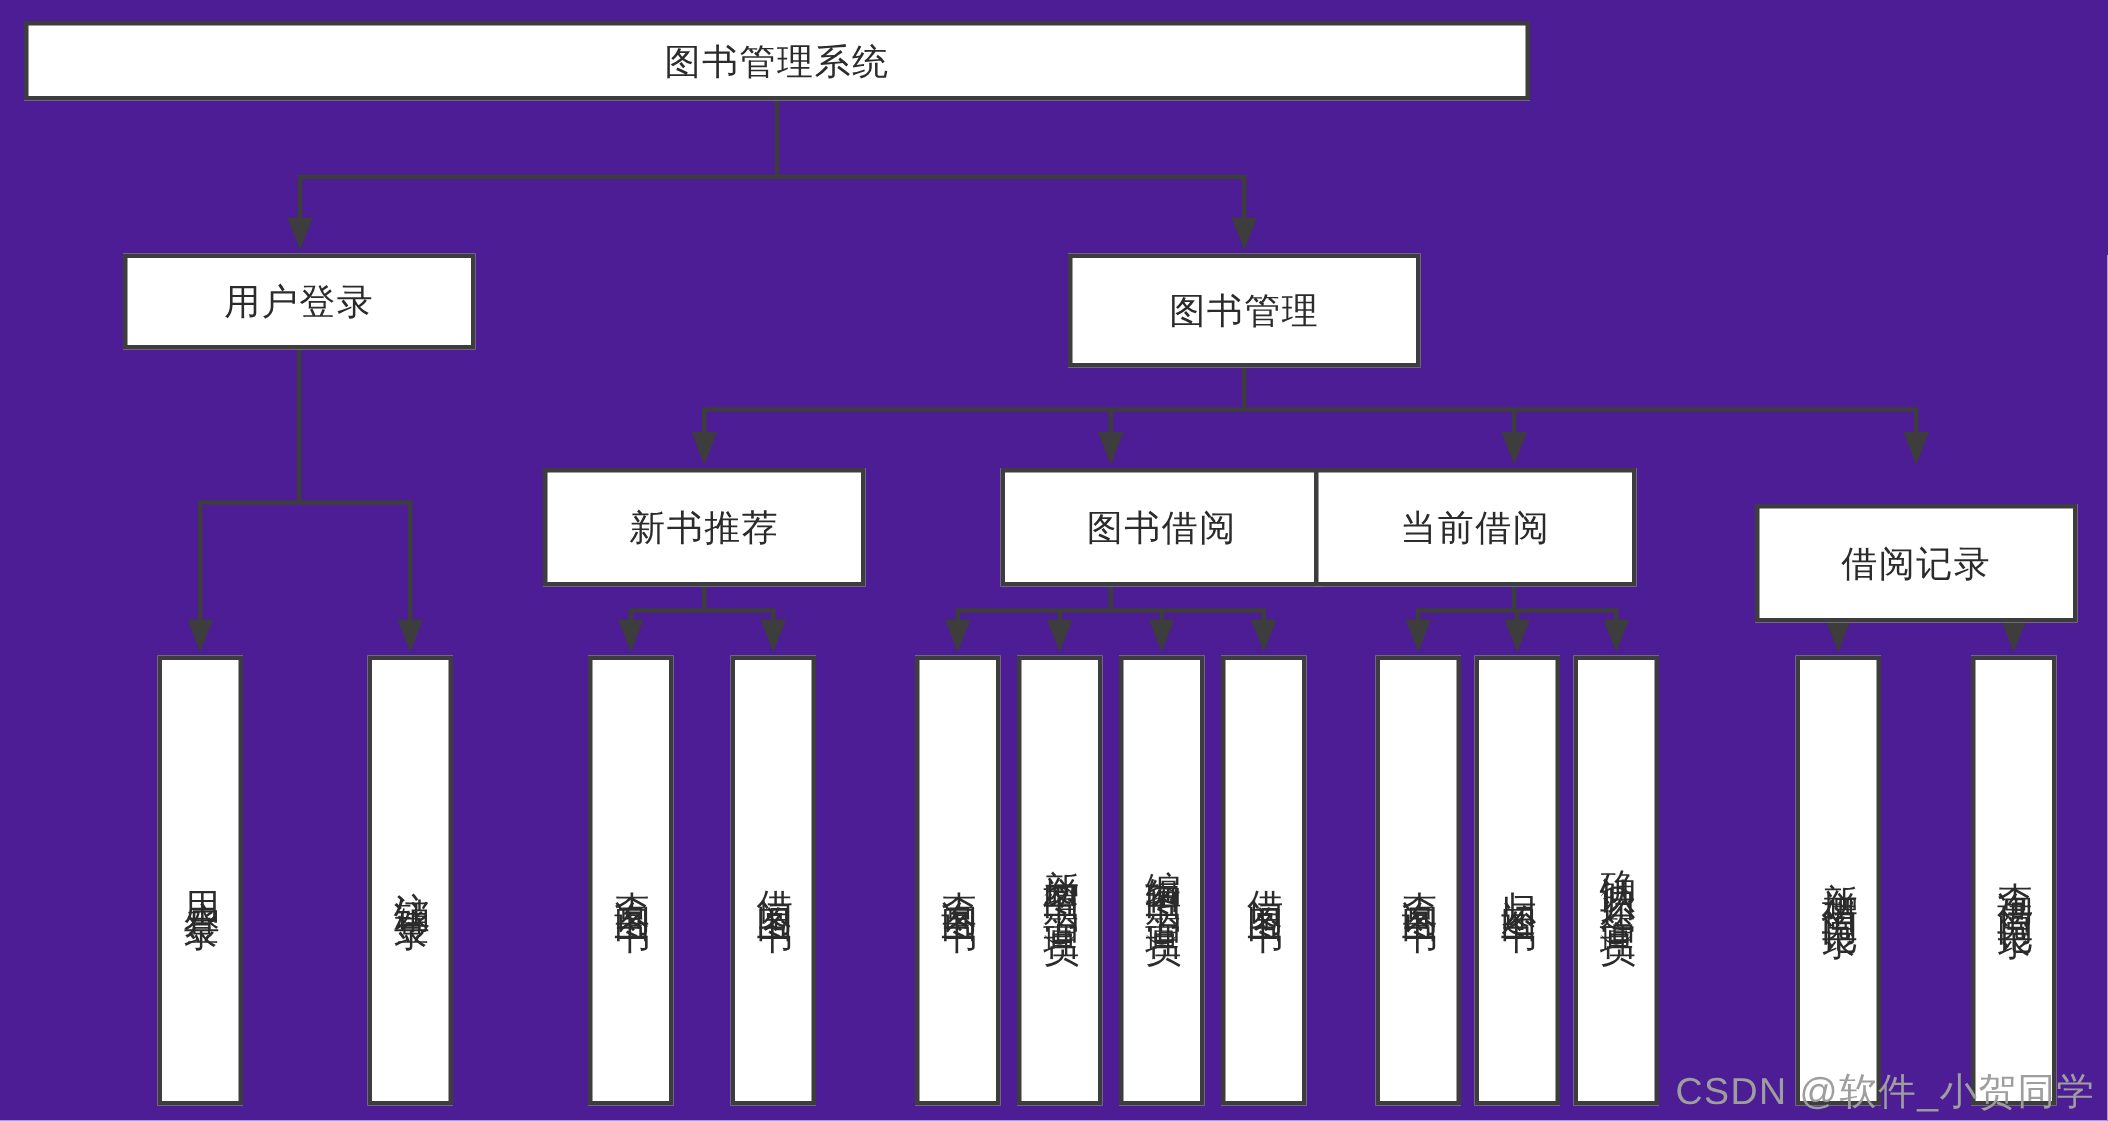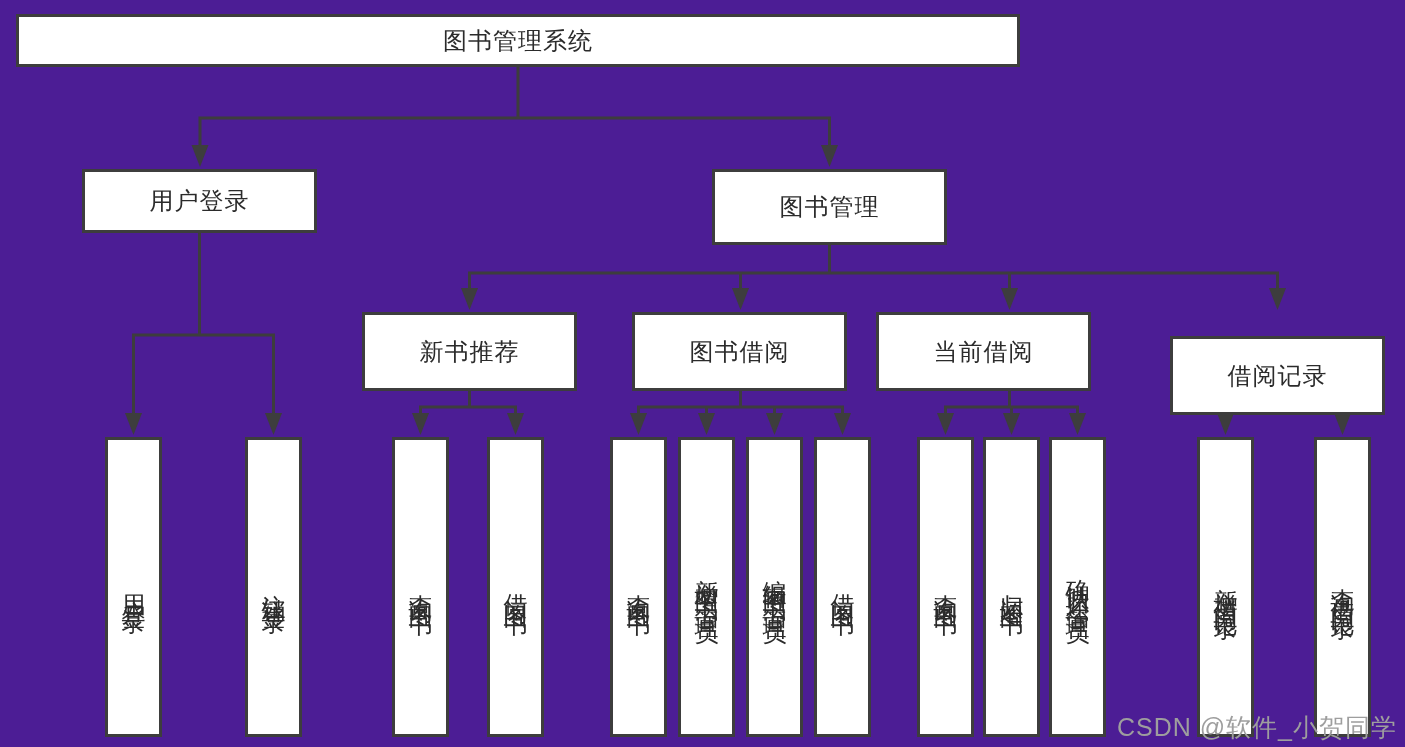--- a/index.html
+++ b/index.html
@@ -29,21 +29,21 @@
     letter-spacing:6px;
     line-height:1;
     color:#2b2b2b;
   }
   
   .b-root {left:16px;  top:14px;  width:1004px;height:53px;}
   .b-login{left:82px;  top:169px; width:235px; height:64px;}
   .b-mgmt {left:712px; top:169px; width:235px; height:76px;}
   .l3{width:215px;height:79px;top:312px;}
   .b-l3-0{left:362px;}
-  .b-l3-1{left:632px;}
+  .b-l3-1{left:667px;}
   .b-l3-2{left:876px;}
   .b-l3-3{left:1170px;margin-top:24px;}
   
   .b-leaf-0{left:105px;}  .b-leaf-1{left:245px;}
   .b-leaf-2{left:392px;}  .b-leaf-3{left:487px;}
   .b-leaf-4{left:610px;}  .b-leaf-5{left:678px;}
   .b-leaf-6{left:746px;}  .b-leaf-7{left:814px;}
   .b-leaf-8{left:917px;}  .b-leaf-9{left:983px;}  .b-leaf-10{left:1049px;}
   .b-leaf-11{left:1197px;}.b-leaf-12{left:1314px;}
   #connectors{position:absolute;left:0;top:0;pointer-events:none;}

